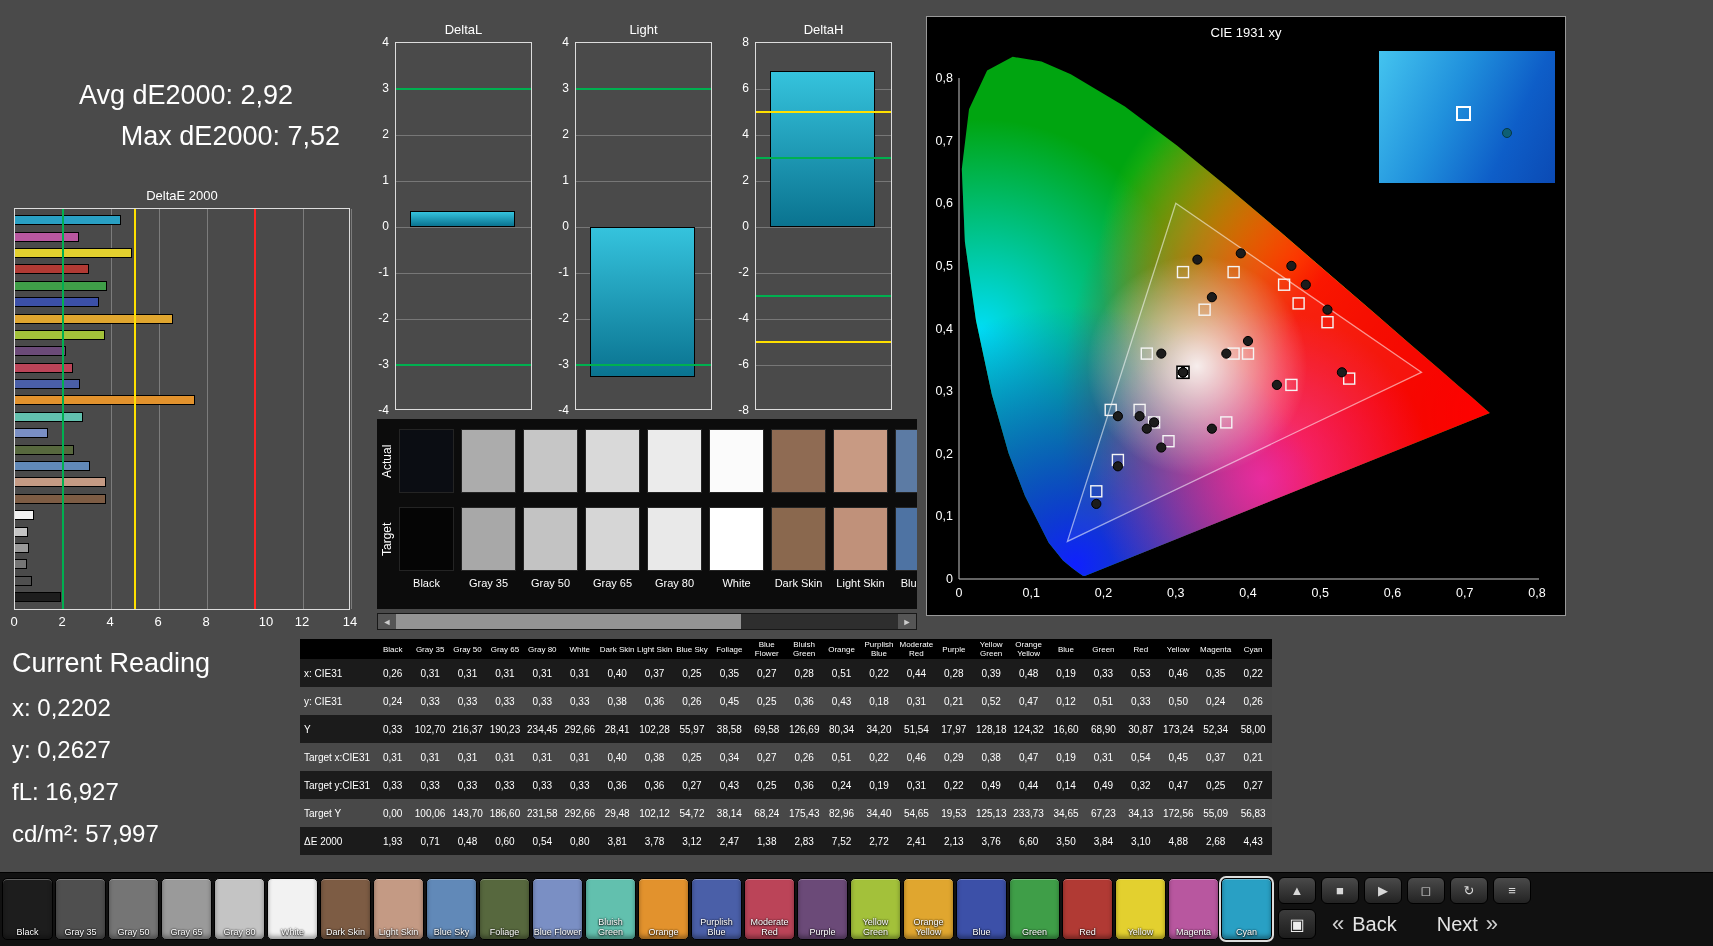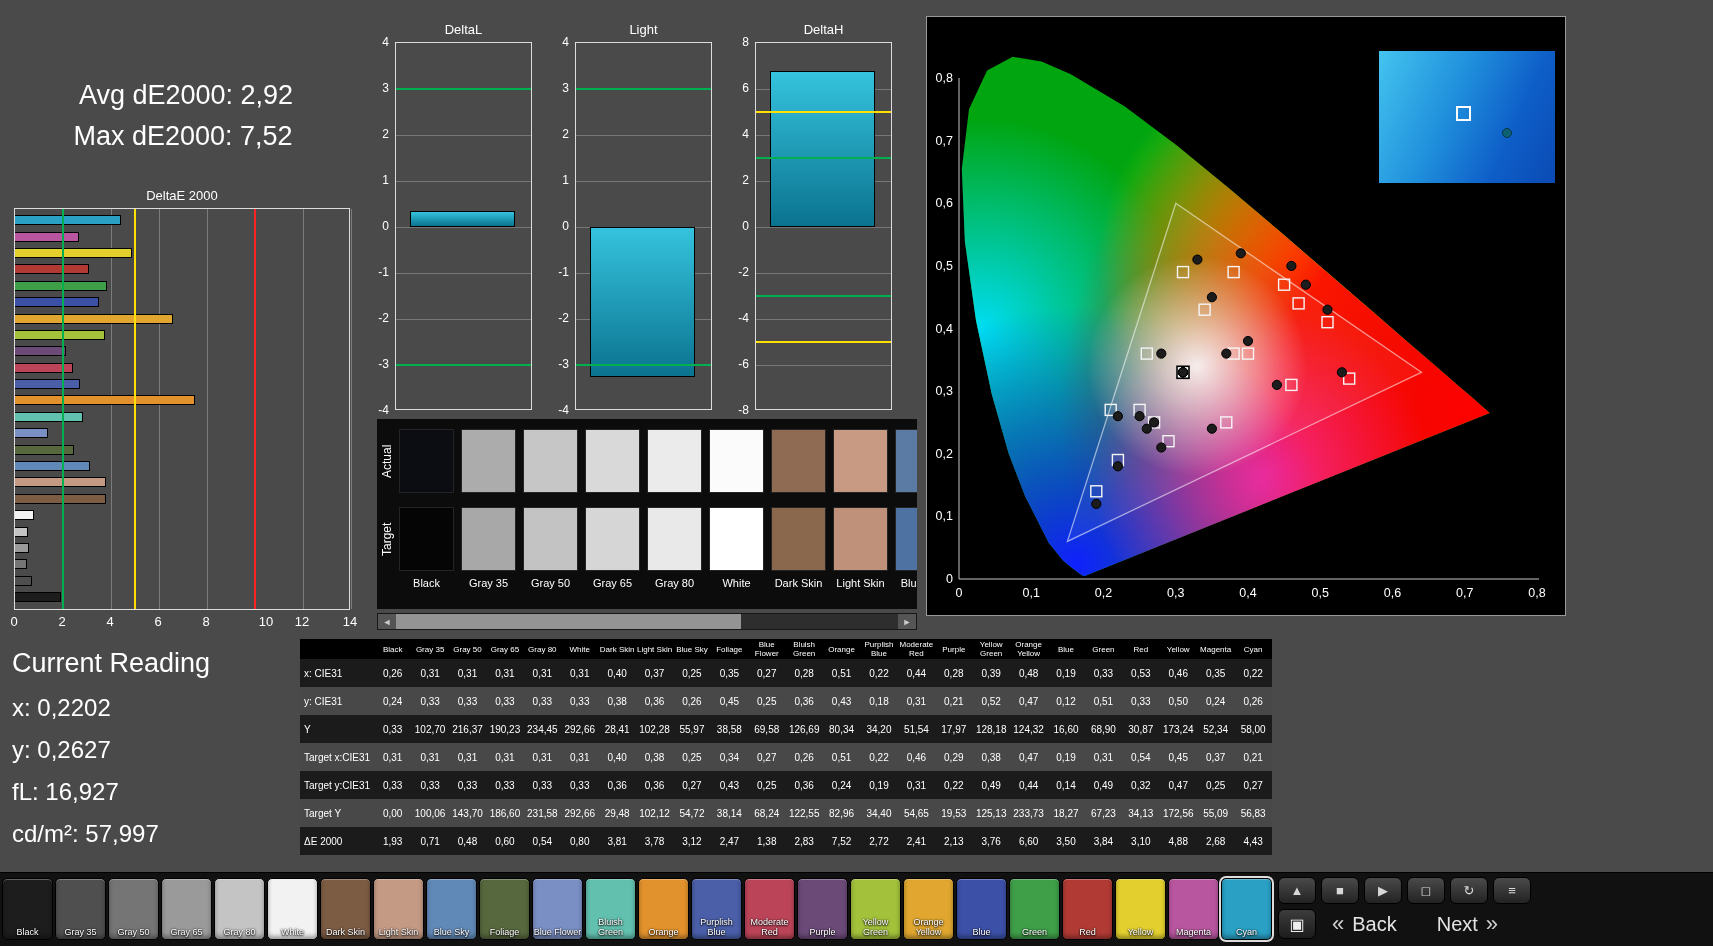--- a/index.html
+++ b/index.html
@@ -2,21 +2,21 @@
 <html><head>
 <meta charset="utf-8">
 <style>
   *{margin:0;padding:0;box-sizing:border-box;}
   html,body{background:#333;}
   .app{position:relative;width:1713px;height:946px;background:#4a4a4a;font-family:"Liberation Sans",sans-serif;color:#fff;overflow:hidden;}
 
   
   .cc-title{position:absolute;left:18px;top:12px;font-size:38px;font-weight:normal;}
   .cc-avg{position:absolute;left:18px;top:80px;width:336px;text-align:center;font-size:27px;}
-  .cc-max{position:absolute;left:15px;top:121px;width:336px;text-align:center;font-size:27px;}
+  .cc-max{position:absolute;left:4px;top:121px;width:336px;text-align:right;font-size:27px;}
 
   
   .de-title{position:absolute;left:14px;top:188px;width:336px;text-align:center;font-size:13px;}
   .de-box{position:absolute;left:14px;top:208px;width:336px;height:402px;border:1px solid #ddd;}
   .de-bars{position:absolute;inset:0;padding-top:3px;z-index:1;}
   .de-bar-row{height:16.4px;display:flex;align-items:center;}
   .de-bar{height:10px;border:1px solid #000;border-left:none;}
   .de-grid{position:absolute;top:0;bottom:0;width:1px;background:rgba(255,255,255,.28);z-index:0;}
   .de-thresh{position:absolute;top:0;bottom:0;width:2px;z-index:3;}
   .de-xticks{position:absolute;left:14px;top:614px;width:336px;height:16px;font-size:13px;}
@@ -311,20 +311,21 @@
       </div>
   </div>
   <div class="pg-scroll">
     <div class="pg-arrow">◄</div>
     <div class="pg-thumb"></div>
     <div style="flex:1;"></div>
     <div class="pg-arrow">►</div>
   </div>
 
   <div class="cie">
+    <div class="cie-title">CIE 1931 xy</div>
     <svg id="cie-svg" width="640" height="600">
       <defs>
         <clipPath id="hsclip">
             <path id="horseshoe-path" d="M157.8 558.9 L155.8 558.8 L150.8 555.2 L145.1 550.9 L136.0 543.4 L121.7 525.8 L98.0 478.9 L81.6 436.3 L64.8 377.3 L49.0 303.5 L37.9 224.8 L34.8 151.9 L42.0 92.2 L60.1 53.5 L85.7 39.8 L114.5 44.6 L143.8 57.3 L197.9 89.6 L249.9 128.4 L301.6 170.9 L352.9 214.6 L402.3 257.3 L447.6 296.3 L485.0 328.7 L513.0 352.8 L531.6 368.9 L543.5 379.1 L556.5 390.4 L562.8 395.9 Z"></path>
           </clipPath>
         <radialGradient id="gCyan" gradientUnits="userSpaceOnUse" cx="54" cy="312" r="210">
           <stop offset="0" stop-color="#00e0ff" stop-opacity="0.95"></stop>
             <stop offset="1" stop-color="#00e0ff" stop-opacity="0"></stop>
         </radialGradient>
         <radialGradient id="gYellow" gradientUnits="userSpaceOnUse" cx="371" cy="243" r="200">
@@ -645,28 +646,28 @@
           <td>100,06</td>
           <td>143,70</td>
           <td>186,60</td>
           <td>231,58</td>
           <td>292,66</td>
           <td>29,48</td>
           <td>102,12</td>
           <td>54,72</td>
           <td>38,14</td>
           <td>68,24</td>
-          <td>122,55</td>
+          <td>175,43</td>
           <td>82,96</td>
           <td>34,40</td>
           <td>54,65</td>
           <td>19,53</td>
           <td>125,13</td>
           <td>233,73</td>
-          <td>18,27</td>
+          <td>34,65</td>
           <td>67,23</td>
           <td>34,13</td>
           <td>172,56</td>
           <td>55,09</td>
           <td>56,83</td>
         </tr>
         <tr>
           <td class="rowlabel">ΔE 2000</td>
           <td>1,93</td>
           <td>0,71</td>

